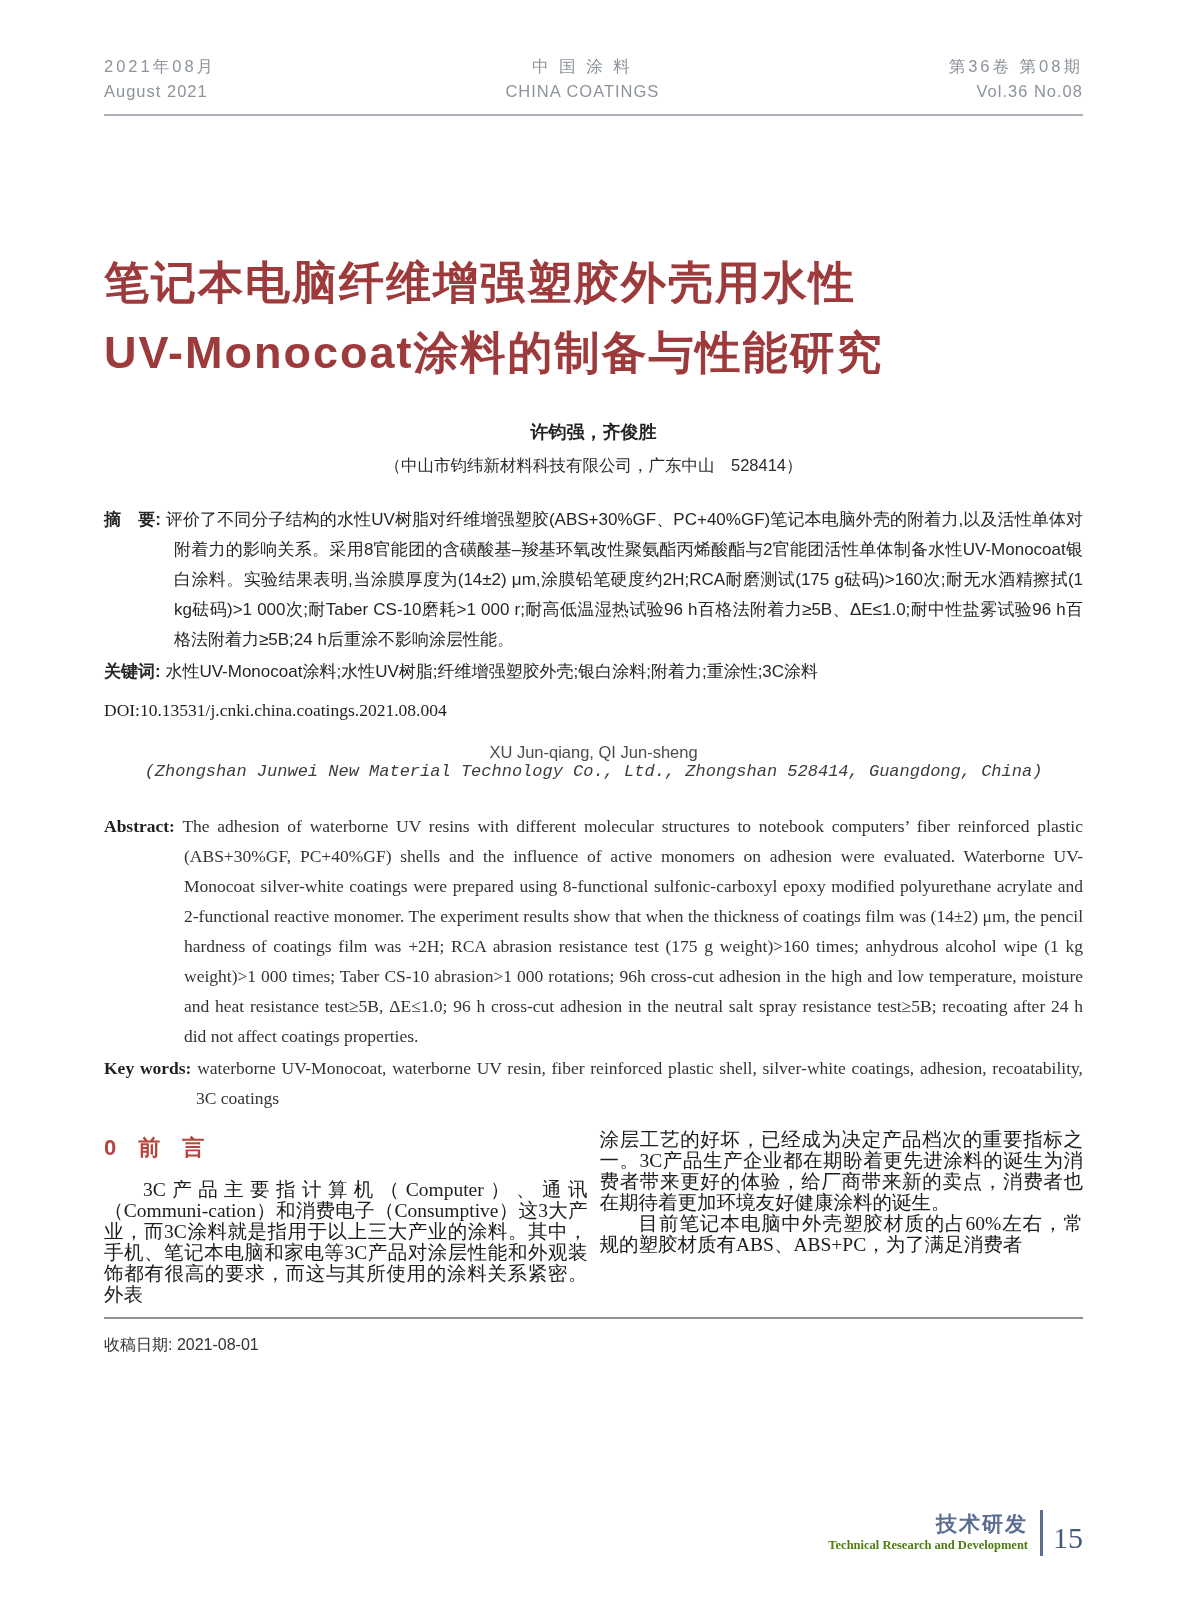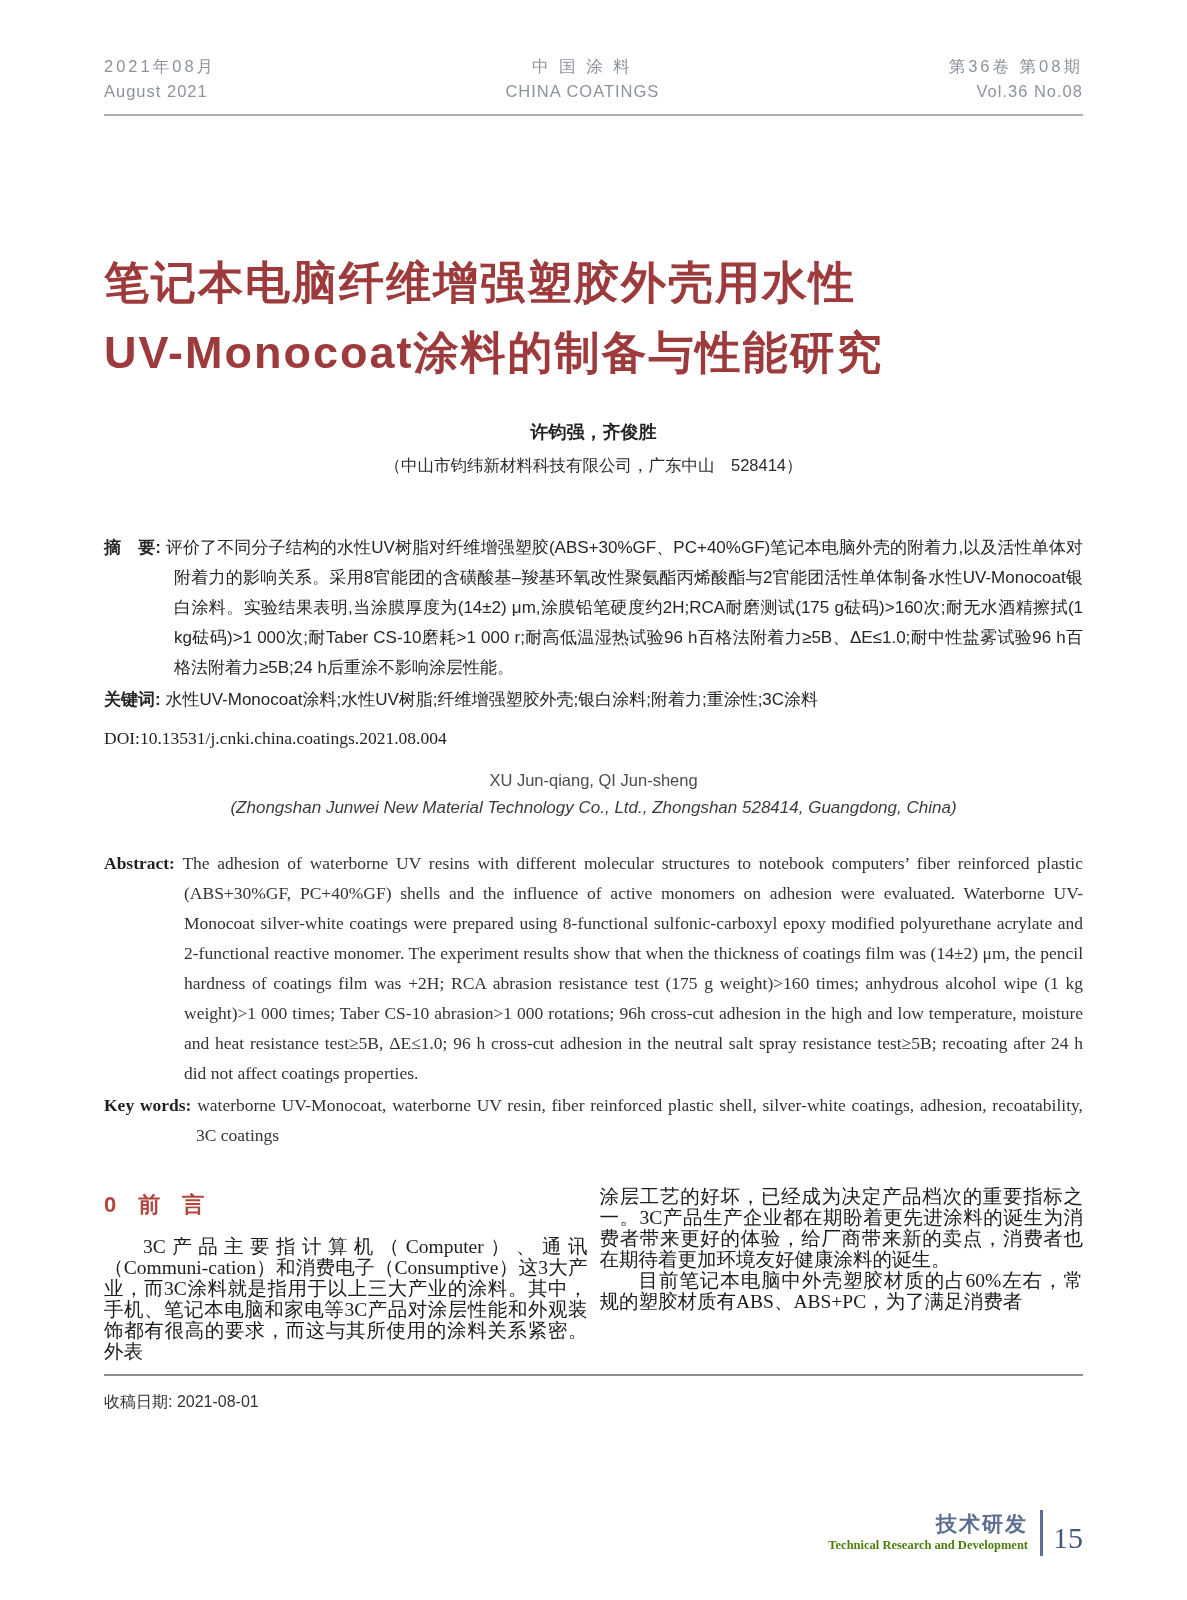--- a/index.html
+++ b/index.html
@@ -55,21 +55,21 @@
   .affiliation-cn {
     margin-top: 11px;
     text-align: center;
     font-family: "Liberation Sans", "DejaVu Sans", sans-serif;
     font-size: 16.5px;
     color: #2a2a2a;
   }
 
   
   .abstract-cn-block {
-    margin-top: 56px;
+    margin-top: 28px;
     font-family: "Liberation Sans", "DejaVu Sans", sans-serif;
     font-size: 17px;
     line-height: 30px;
     color: #262626;
     text-align: justify;
   }
   .hang-cn { padding-left: 70px; text-indent: -70px; }
   .hang-cn .lbl { font-weight: bold; }
   .keywords-cn-block {
     margin-top: 2px;
@@ -107,23 +107,22 @@
     margin-right: auto;
   }
   .authors-en {
     margin-top: 22px;
     text-align: center;
     font-family: "Liberation Sans", "DejaVu Sans", sans-serif;
     font-size: 16.5px;
     color: #4c4c4c;
   }
   .affiliation-en {
-    margin-top: 8px;
-    text-align: center;
-    font-family: Liberation Sans, sans-serif;
+    text-align: center;
+    font-family: Liberation Mono, monospace;
     font-style: italic;
     font-size: 17px;
     color: #3c3c3c;
   }
 
   
   .abstract-en-block {
     margin-top: 30px;
     font-family: "Liberation Serif", "DejaVu Serif", serif;
     font-size: 17.5px;
@@ -139,21 +138,21 @@
     font-size: 17.5px;
     line-height: 30px;
     color: #333;
     text-align: justify;
   }
   .hang-kw { padding-left: 92px; text-indent: -92px; }
   .hang-kw .lbl { font-weight: bold; color: #1f1f1f; }
 
   
   .body-cols {
-    margin-top: 36px;
+    margin-top: 16px;
     display: flex;
     gap: 12px;
   }
   .col { flex: 1 1 0; }
   .section-heading {
     font-family: "Liberation Sans", "DejaVu Sans", sans-serif;
     font-weight: bold;
     font-size: 22px;
     color: #b2463c;
     margin-bottom: 16px;

